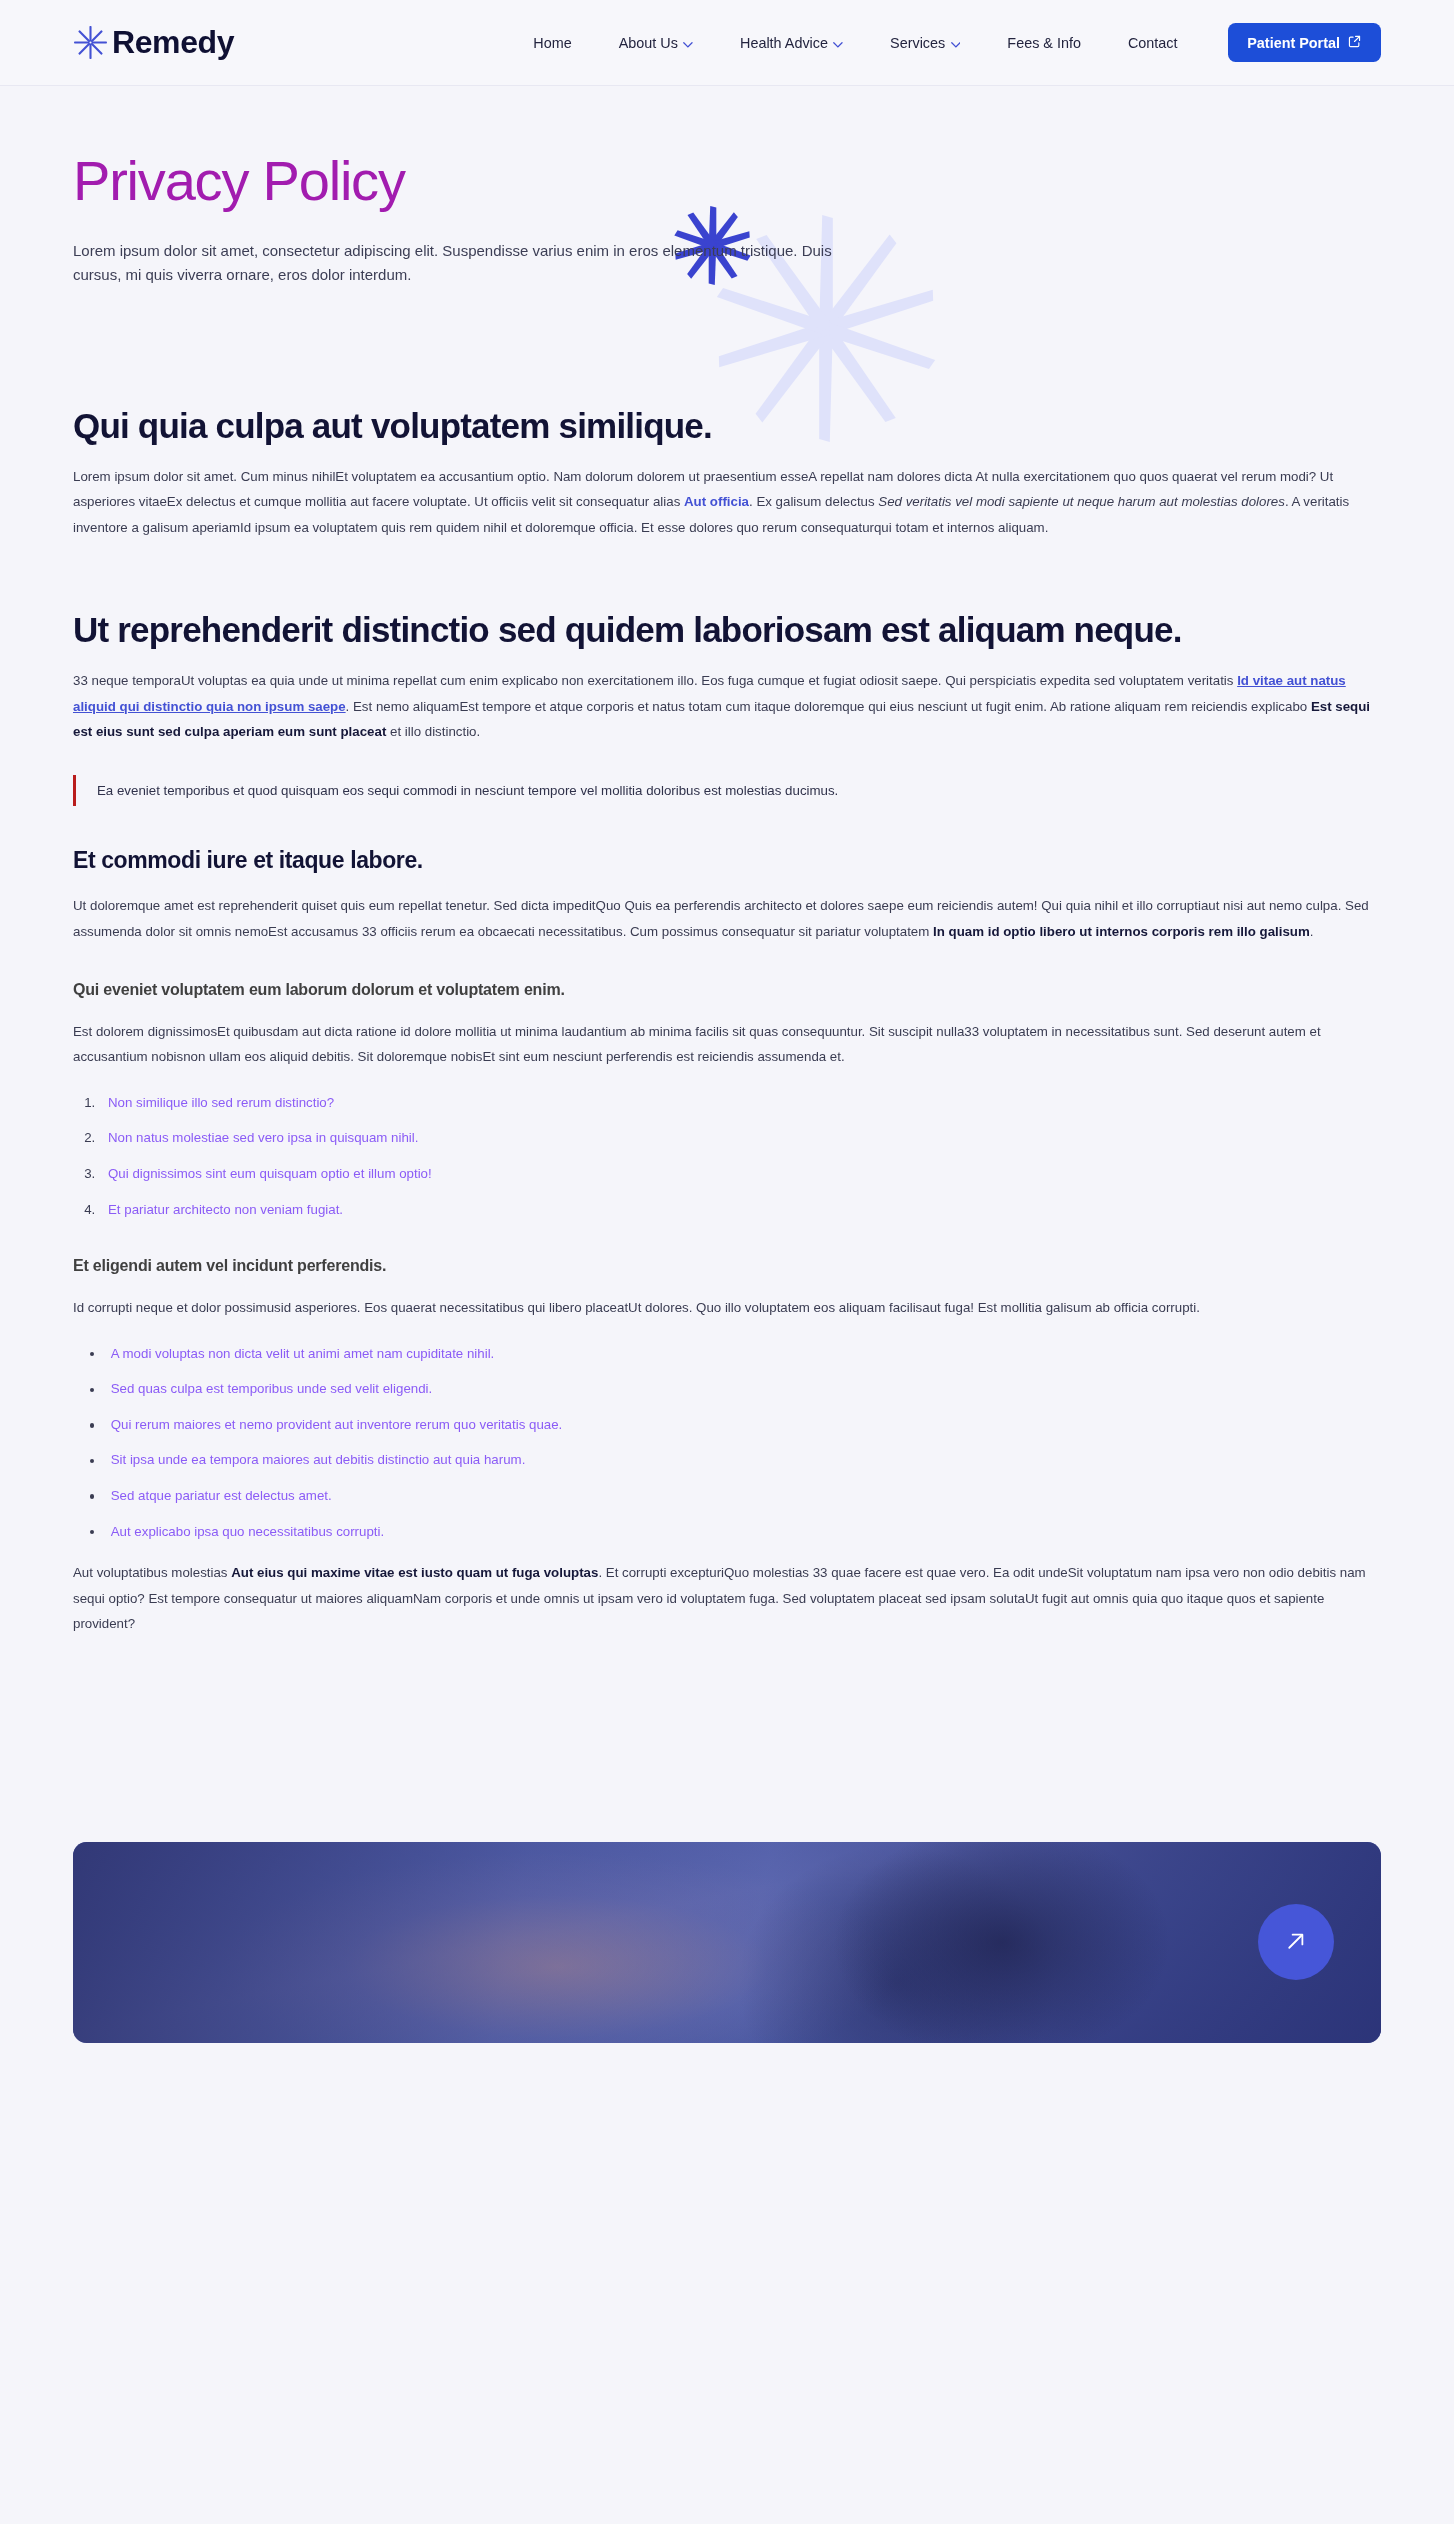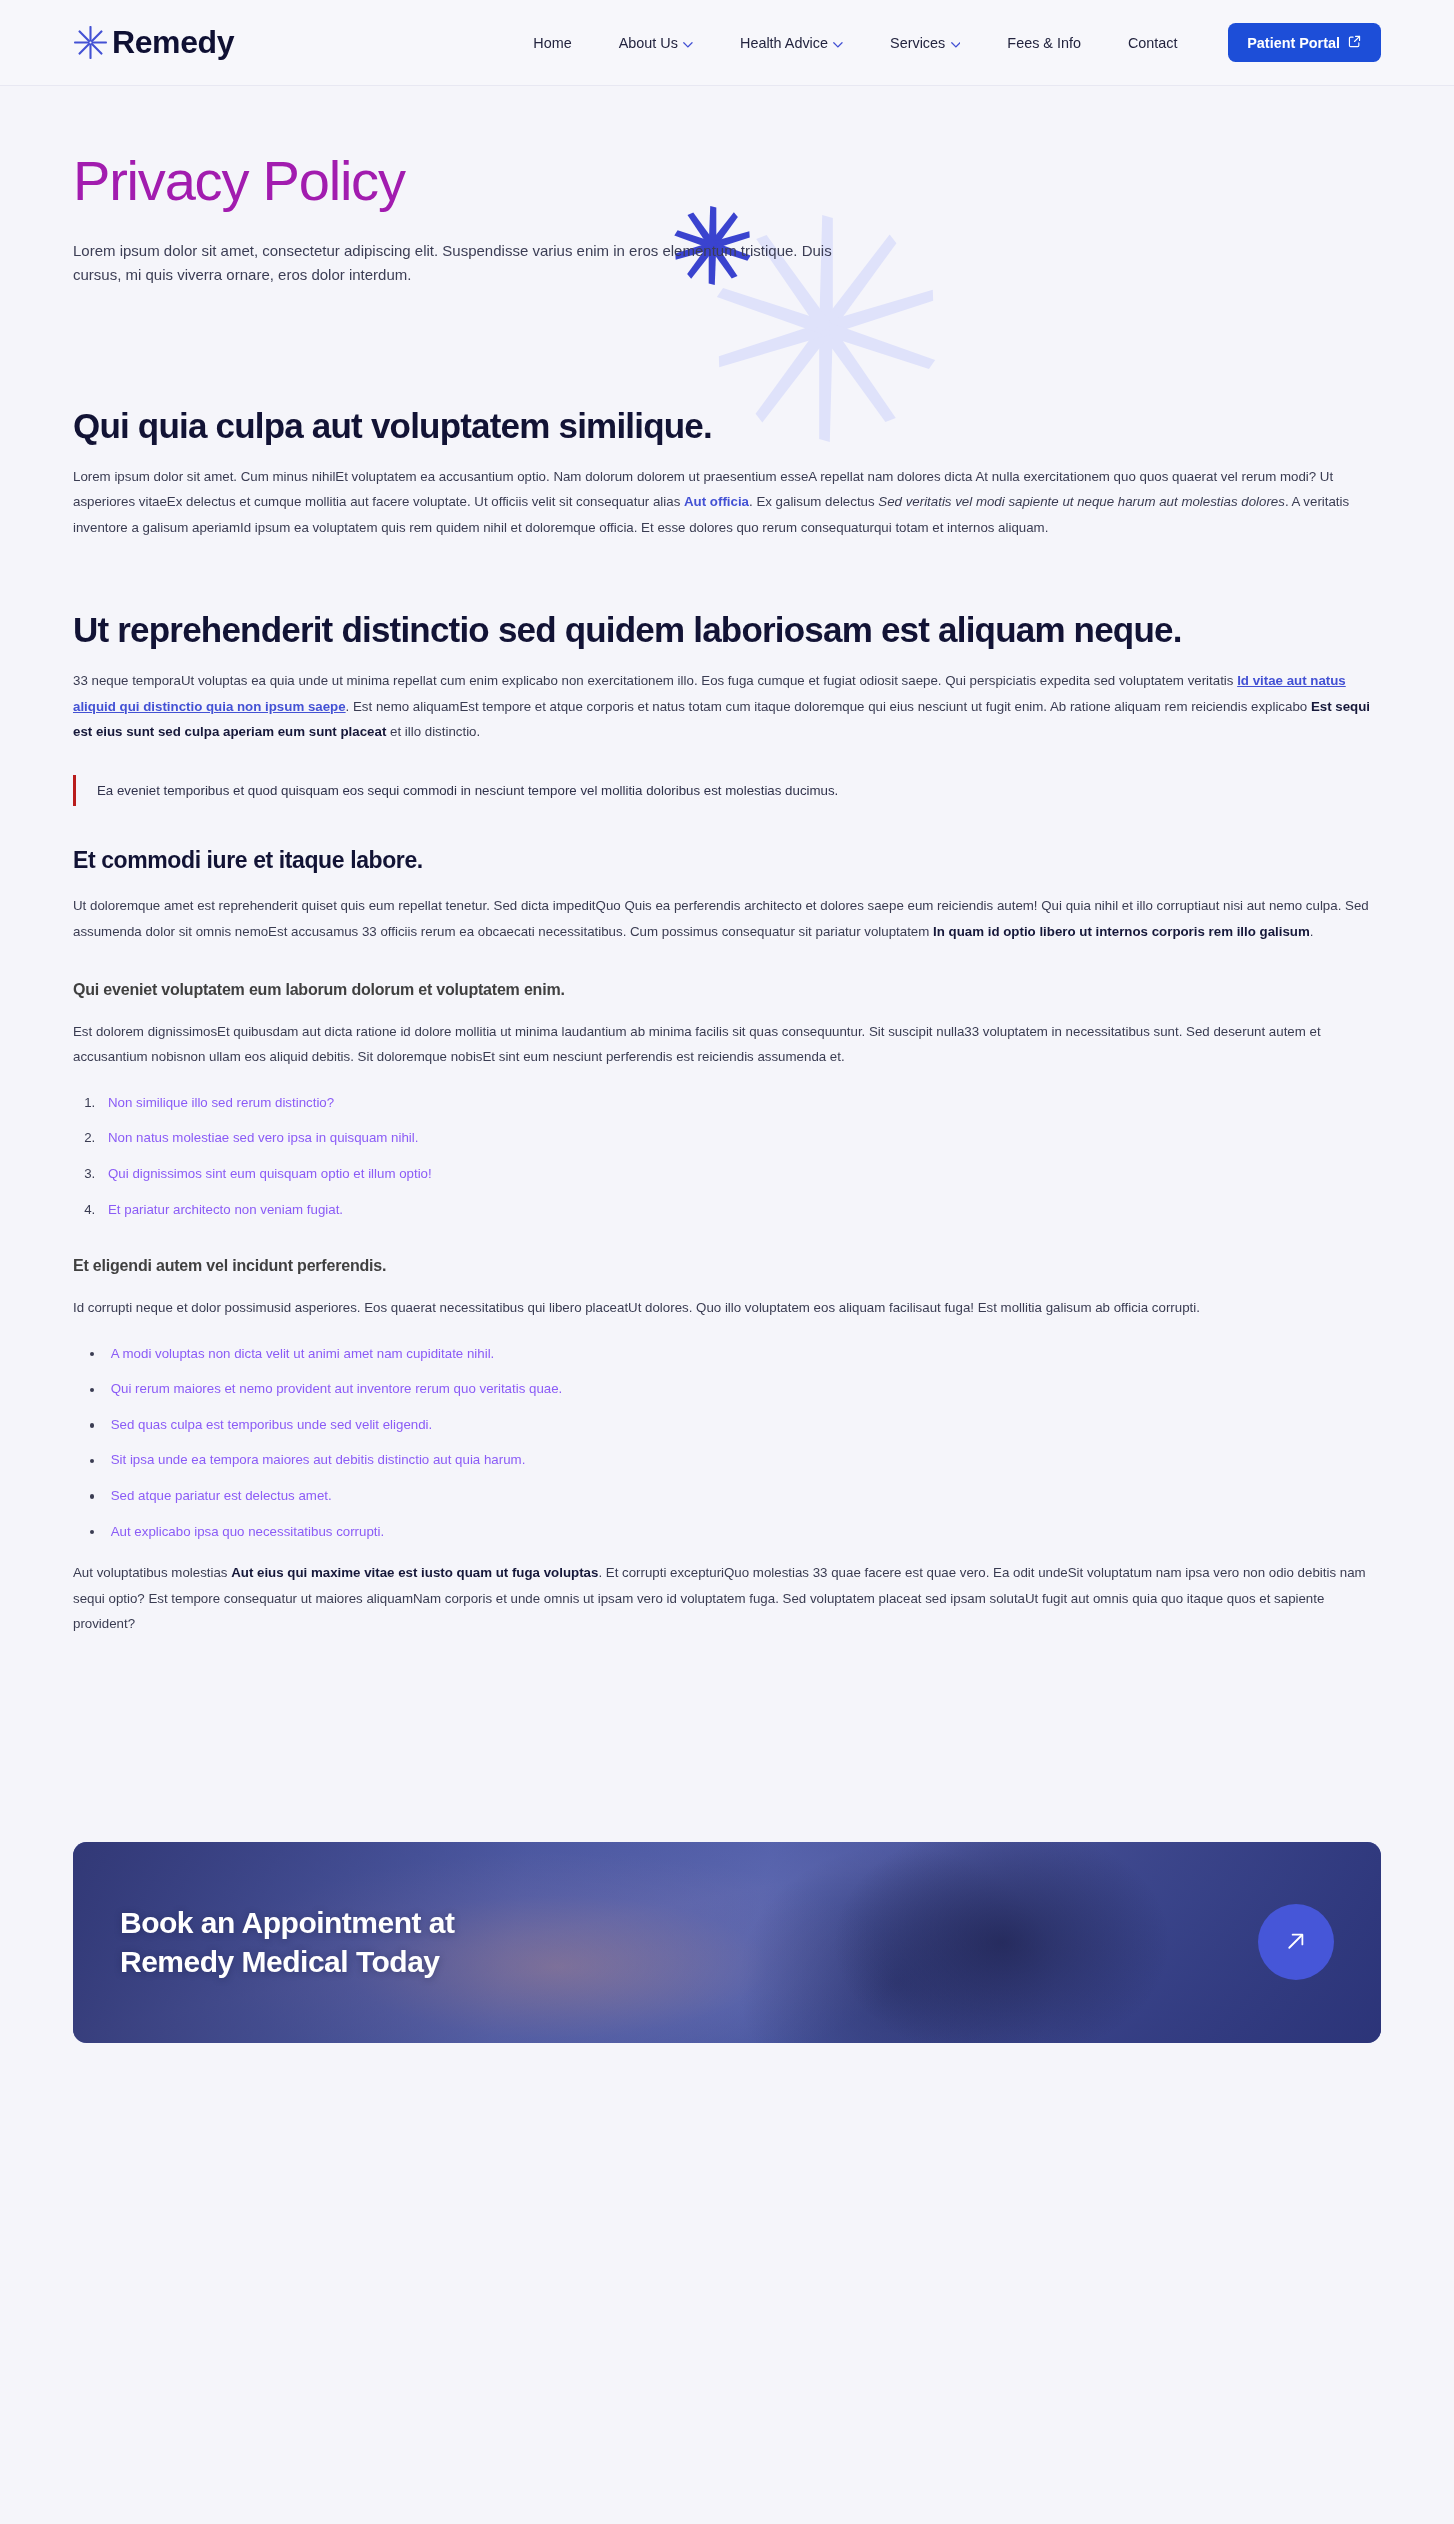--- a/index.html
+++ b/index.html
@@ -393,41 +393,37 @@
     <li>Non natus molestiae sed vero ipsa in quisquam nihil.</li>
     <li>Qui dignissimos sint eum quisquam optio et illum optio!</li>
     <li>Et pariatur architecto non veniam fugiat.</li>
   </ol>
 
   <h4 class="h4">Et eligendi autem vel incidunt perferendis.</h4>
   <p class="p">Id corrupti neque et dolor possimusid asperiores. Eos quaerat necessitatibus qui libero placeatUt dolores. Quo illo voluptatem eos aliquam facilisaut fuga! Est mollitia galisum ab officia corrupti.</p>
 
   <ul class="bul">
     <li>A modi voluptas non dicta velit ut animi amet nam cupiditate nihil.</li>
+    <li>Sed quas culpa est temporibus unde sed velit eligendi.</li>
     <li>Qui rerum maiores et nemo provident aut inventore rerum quo veritatis quae.</li>
-    <li>Sed quas culpa est temporibus unde sed velit eligendi.</li>
     <li>Sit ipsa unde ea tempora maiores aut debitis distinctio aut quia harum.</li>
     <li>Sed atque pariatur est delectus amet.</li>
     <li>Aut explicabo ipsa quo necessitatibus corrupti.</li>
   </ul>
 
   <p class="p"><span>Aut voluptatibus molestias </span><strong>Aut eius qui maxime vitae est iusto quam ut fuga voluptas</strong><span>. Et corrupti excepturiQuo molestias 33 quae facere est quae vero. Ea odit undeSit voluptatum nam ipsa vero non odio debitis nam sequi optio? Est tempore consequatur ut maiores aliquamNam corporis et unde omnis ut ipsam vero id voluptatem fuga. Sed voluptatem placeat sed ipsam solutaUt fugit aut omnis quia quo itaque quos et sapiente provident?</span></p>
 
   <div class="spacer"></div>
 </main>
 
 <section class="cta-outer">
   <div class="cta">
     <div class="cta-bg"></div>
     <div class="cta-bg2"></div>
     <div class="cta-dark"></div>
-    <div class="cta-title">
-      <div>Book an Appointment at</div>
-      <div>Remedy Medical Today</div>
-    </div>
     <div class="cta-arrow">
       <span>
         <svg width="30" height="30" viewBox="0 0 40 40">
           <path d="M11 29 L28 12" stroke="#fff" stroke-width="2.4" stroke-linecap="round" fill="none"></path>
           <path d="M15.5 11.5 H28.5 V24.5" stroke="#fff" stroke-width="2.4" stroke-linecap="round" stroke-linejoin="round" fill="none"></path>
         </svg>
       </span>
     </div>
   </div>
 </section>

